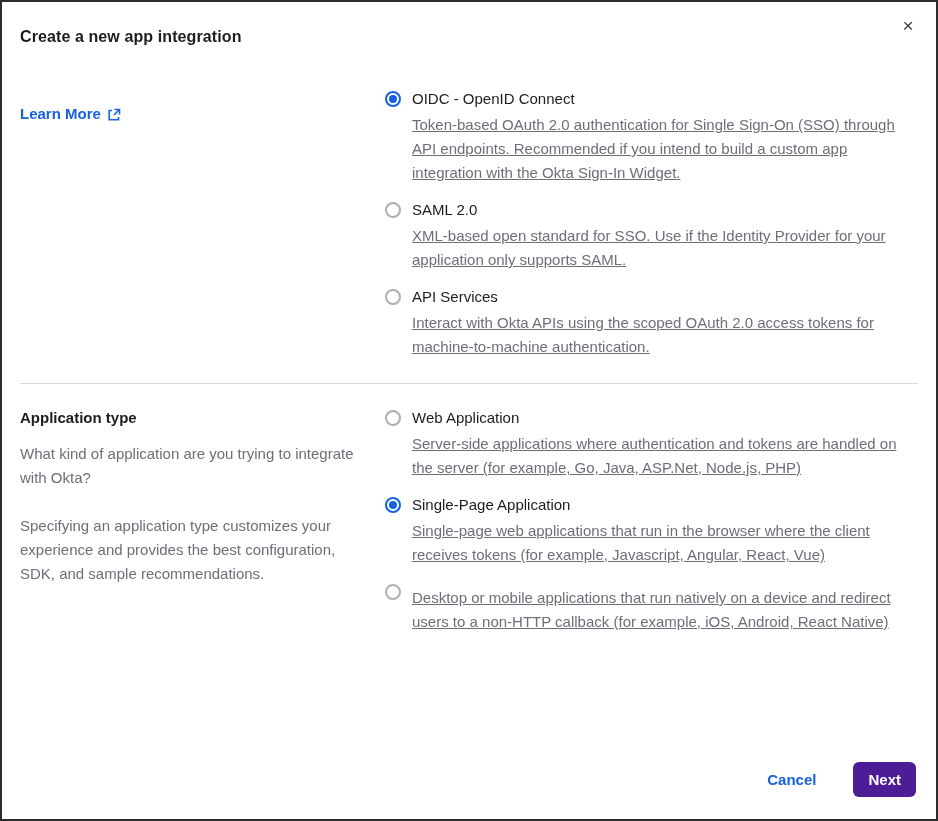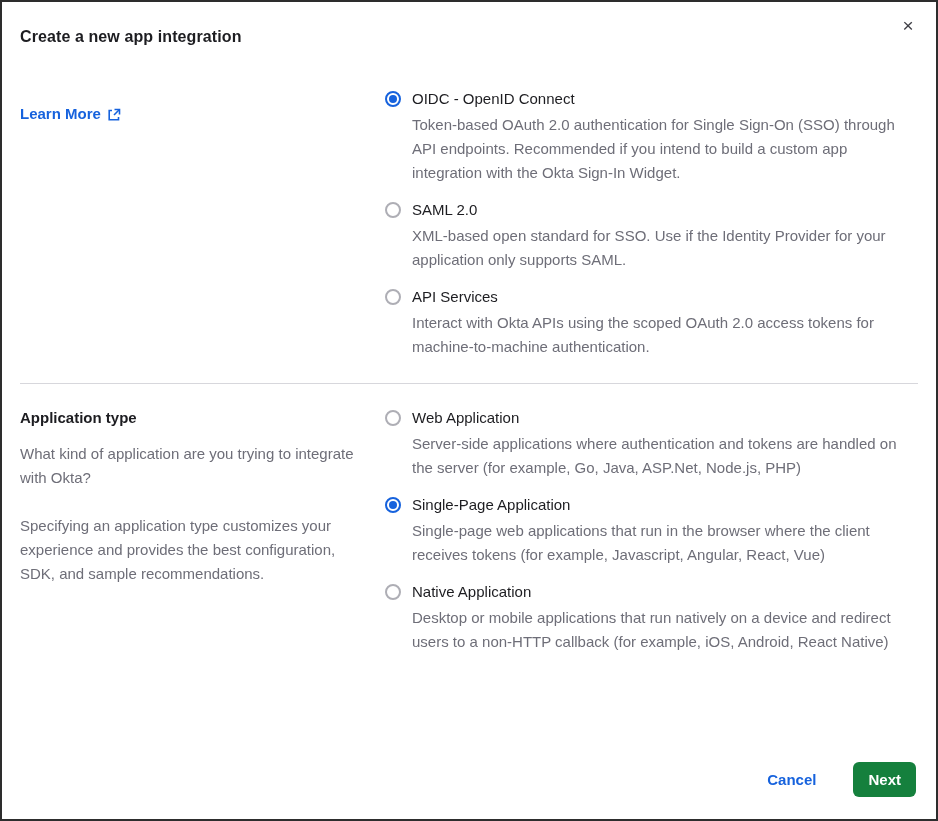--- a/index.html
+++ b/index.html
@@ -116,20 +116,21 @@
     color: #1d1d21;
     line-height: 20px;
   }
   .option-desc {
     display: block;
     font-size: 15px;
     color: #6e6e78;
     line-height: 24px;
     margin-top: 4px;
     max-width: 510px;
+    text-decoration: underline;
   }
   .divider {
     border: none;
     border-top: 1px solid #d7d7dc;
     margin: 24px 0 24px 0;
   }
   .signin-section { margin-bottom: 0; }
   .footer {
     margin-top: auto;
     display: flex;
@@ -141,21 +142,21 @@
   .cancel-btn {
     background: transparent;
     border: none;
     font-family: "Liberation Sans", sans-serif;
     font-size: 15px;
     font-weight: 700;
     color: #1662dd;
     cursor: pointer;
   }
   .next-btn {
-    background: #15803d;
+    background: #4c1d95;
     border: none;
     border-radius: 6px;
     font-family: "Liberation Sans", sans-serif;
     font-size: 15px;
     font-weight: 700;
     color: #ffffff;
     padding: 9px 15px;
     cursor: pointer;
   }
 </style>
@@ -230,21 +231,20 @@
     <span class="radio selected"></span>
     <span class="option-body">
       <span class="option-label">Single-Page Application</span>
       <span class="option-desc">Single-page web applications that run in the browser where the client receives tokens (for example, Javascript, Angular, React, Vue)</span>
     </span>
   </label>
 
   <label class="option">
     <span class="radio"></span>
     <span class="option-body">
-      <span class="option-label">Native Application</span>
       <span class="option-desc">Desktop or mobile applications that run natively on a device and redirect users to a non-HTTP callback (for example, iOS, Android, React Native)</span>
     </span>
   </label>
 </div>
   </div>
 
   <div class="footer">
     <button class="cancel-btn">Cancel</button>
     <button class="next-btn">Next</button>
   </div>

